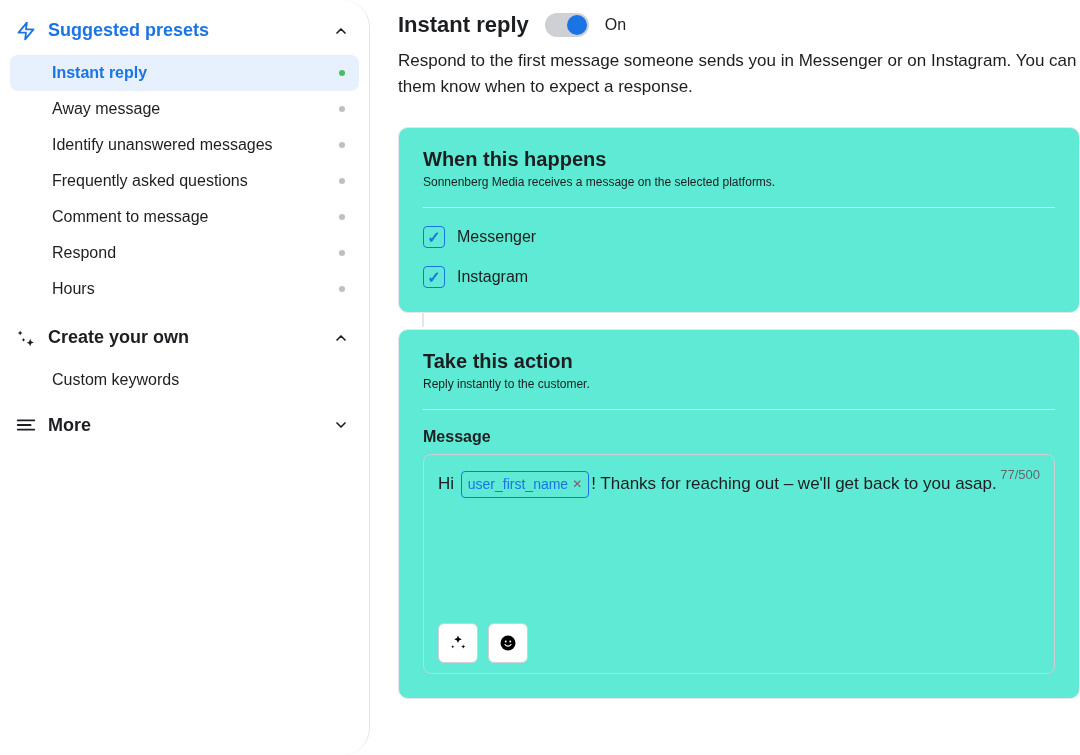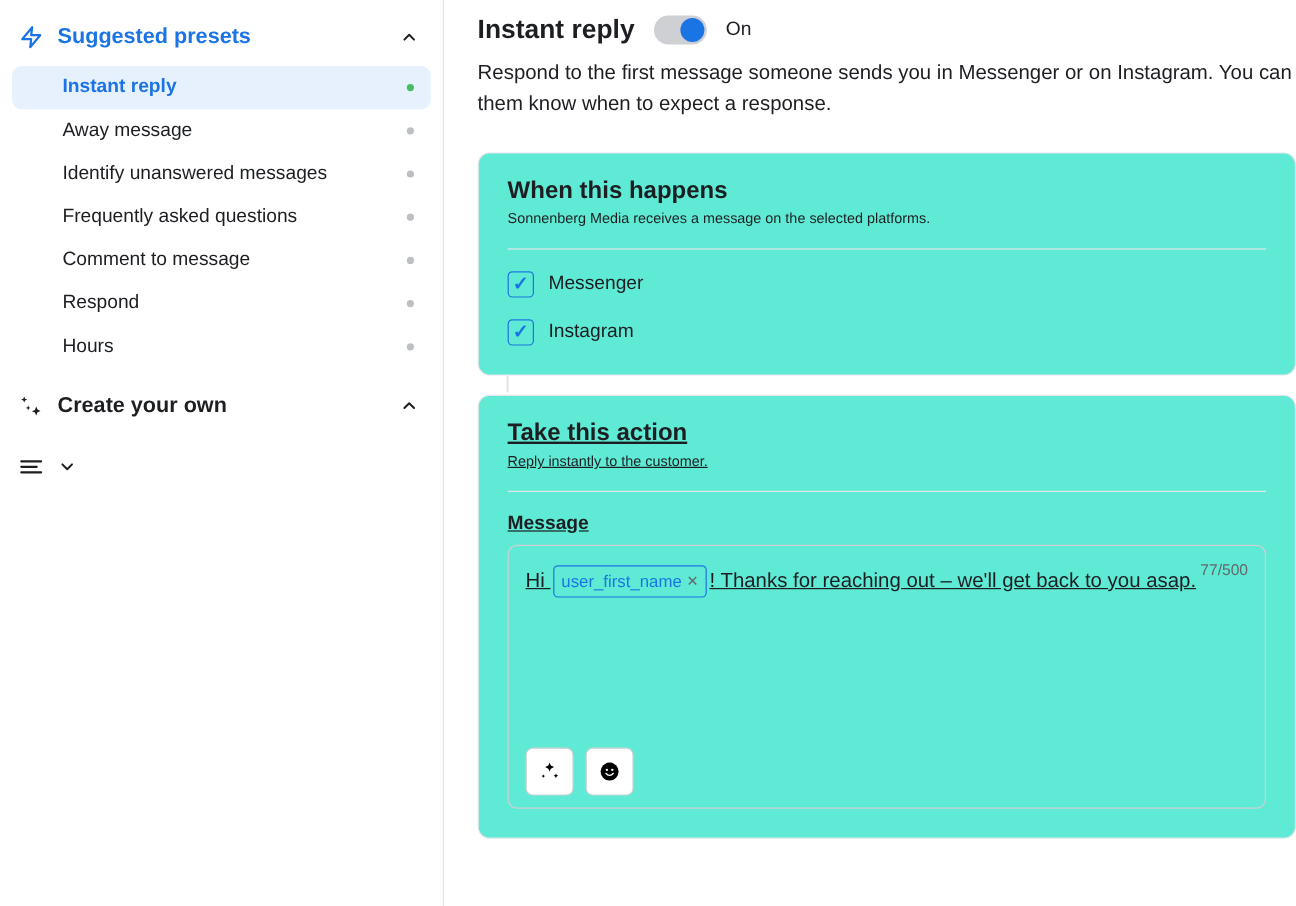--- a/index.html
+++ b/index.html
@@ -12,20 +12,21 @@
     height: 755px;
     overflow: hidden;
     display: flex;
   }
   
   .sidebar {
     width: 370px;
     flex-shrink: 0;
     border-right: 1px solid #e4e6eb;
     padding: 10px 0;
+    border-radius: 27px;
   }
   .side-header {
     display: flex;
     align-items: center;
     padding: 10px 20px 14px 14px;
     cursor: pointer;
   }
   .side-header .icon-slot {
     width: 24px;
     margin-right: 10px;
@@ -185,29 +186,35 @@
           <path d="M5 3l.9 2.1L8 6l-2.1.9L5 9l-.9-2.1L2 6l2.1-.9zM17 13l1.3 3 3 1.3-3 1.3L17 22l-1.3-3-3-1.3 3-1.3zM9 12l.7 1.6 1.6.7-1.6.7L9 16.6l-.7-1.6L6.7 14.3l1.6-.7z"></path>
         </svg>
     </span>
     <span class="title">Create your own</span>
     <span class="chevron">
       <svg width="16" height="16" viewBox="0 0 24 24" fill="none" stroke="currentColor" stroke-width="2.5" stroke-linecap="round" stroke-linejoin="round">
           <polyline points="18 15 12 9 6 15"></polyline>
         </svg>
     </span>
   </div>
+  <ul class="side-list">
+    <li class="side-item">
+        <span>Custom keywords</span>
+      </li>
+  </ul>
 
   <div class="side-header secondary" style="margin-top:6px;">
     <span class="icon-slot">
       <svg width="22" height="22" viewBox="0 0 24 24" fill="none" stroke="currentColor" stroke-width="2" stroke-linecap="round">
           <line x1="3" y1="7" x2="21" y2="7"></line>
           <line x1="3" y1="12" x2="17" y2="12"></line>
           <line x1="3" y1="17" x2="21" y2="17"></line>
         </svg>
     </span>
+    <span class="title">More</span>
     <span class="chevron">
       <svg width="16" height="16" viewBox="0 0 24 24" fill="none" stroke="currentColor" stroke-width="2.5" stroke-linecap="round" stroke-linejoin="round">
           <polyline points="6 9 12 15 18 9"></polyline>
         </svg>
     </span>
   </div>
 </aside>
 
 <main class="main">
   <div class="header-row">
@@ -232,21 +239,21 @@
     <div class="check-row" style="margin-bottom:0;">
       <div class="checkbox">
           <span class="checkmark">✓</span>
         </div>
       <span>Instagram</span>
     </div>
   </div>
 
   <div class="notch"></div>
 
-  <div class="card" style="text-decoration:underline;">
+  <div class="card" style="">
     <h2>Take this action</h2>
     <p class="sub">Reply instantly to the customer.</p>
     <div class="divider"></div>
     <div class="section-label">Message</div>
     <div class="msgbox">
       <span class="counter">77/500</span>
       <div class="msg-text">
         <span>Hi </span><span class="token">
             <span>user_first_name</span>
             <span class="x">✕</span>

